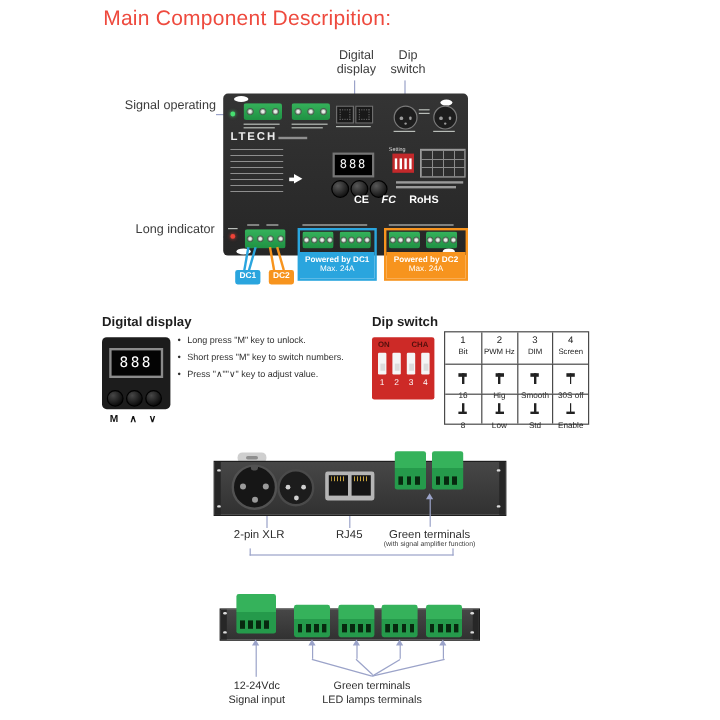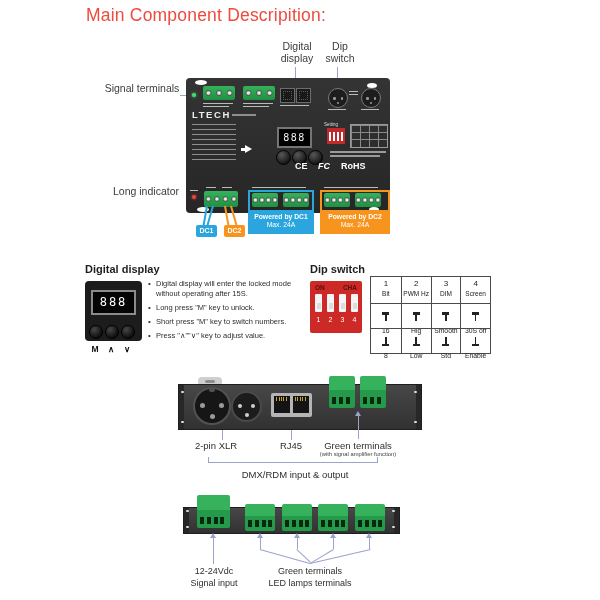--- a/index.html
+++ b/index.html
@@ -105,21 +105,21 @@
 </style>
 </head>
 <body>
 
 <div id="page">
 
   <div class="title">Main Component Descripition:</div>
 
   <div class="callout" style="left:268px;top:40px;width:58px;">Digital display</div>
   <div class="callout" style="left:320px;top:40px;width:40px;">Dip switch</div>
-  <div class="callout" style="left:104px;top:82px;width:76px;">Signal terminals</div>
+  <div class="callout" style="left:104px;top:82px;width:76px;">Signal operating</div>
   <div class="callout" style="left:108px;top:185px;width:76px;">Long indicator</div>
   <div class="ln" style="left:295px;top:67px;width:1px;height:60px;"></div>
   <div class="ln" style="left:337px;top:67px;width:1px;height:60px;"></div>
   <div class="ln" style="left:180px;top:95px;width:12px;height:1px;"></div>
   <div class="ln" style="left:186px;top:197px;width:9px;height:1px;"></div>
 
   <div class="device">
     <div class="holeoval" style="left:9px;top:2px;width:12px;height:5px;"></div>
     <div class="holeoval" style="left:181px;top:5px;width:10px;height:5px;"></div>
     <div class="holeoval" style="left:11px;top:129px;width:12px;height:5px;"></div>
@@ -213,21 +213,20 @@
   <div class="dwidget">
     <div class="dframe">888</div>
     <div class="dbtn" style="left:4px;"></div>
     <div class="dbtn" style="left:20px;"></div>
     <div class="dbtn" style="left:36px;"></div>
   </div>
   <div class="keylab" style="left:90px;">M</div>
   <div class="keylab" style="left:106px;">∧</div>
   <div class="keylab" style="left:122px;">∨</div>
   <ul class="bullets">
-    <li>Digital display will enter the locked mode without operating after 15S.</li>
     <li>Long press "M" key to unlock.</li>
     <li>Short press "M" key to switch numbers.</li>
     <li>Press "∧""∨" key to adjust value.</li>
   </ul>
 
   <div class="h2" style="left:310px;top:263px;">Dip switch</div>
   <div class="reddip">
     <div class="on">ON</div>
     <div class="cha">CHA</div>
     <div class="slider" style="left:5px;"></div>
@@ -296,21 +295,20 @@
   <div class="ln" style="left:357.5px;top:415px;width:1px;height:24px;"></div>
 
   <div class="plabel" style="left:185px;top:440px;width:62px;">2-pin XLR</div>
   <div class="plabel" style="left:272px;top:440px;width:38px;">RJ45</div>
   <div class="plabel" style="left:315px;top:440px;width:86px;">Green terminals</div>
   <div class="plabel-sm" style="left:305px;top:451px;width:106px;">(with signal amplifier function)</div>
 
   <div class="ln" style="left:208px;top:462px;width:170px;height:1px;"></div>
   <div class="ln" style="left:208px;top:457px;width:1px;height:6px;"></div>
   <div class="ln" style="left:377px;top:457px;width:1px;height:6px;"></div>
-  <div class="plabel" style="left:210px;top:469px;width:170px;">DMX/RDM input &amp; output</div>
 
   <div class="panel" style="left:183px;top:507px;width:215px;height:25px;"></div>
   <div class="pscrew" style="left:186px;top:510px;"></div>
   <div class="pscrew" style="left:186px;top:526px;"></div>
   <div class="pscrew" style="left:392px;top:510px;"></div>
   <div class="pscrew" style="left:392px;top:526px;"></div>
   <div class="gterm" style="left:197px;top:495px;width:33px;height:33px;"></div>
   <div class="gterm" style="left:245px;top:504px;width:30px;height:27px;"></div>
   <div class="gterm" style="left:282px;top:504px;width:30px;height:27px;"></div>
   <div class="gterm" style="left:318px;top:504px;width:30px;height:27px;"></div>

